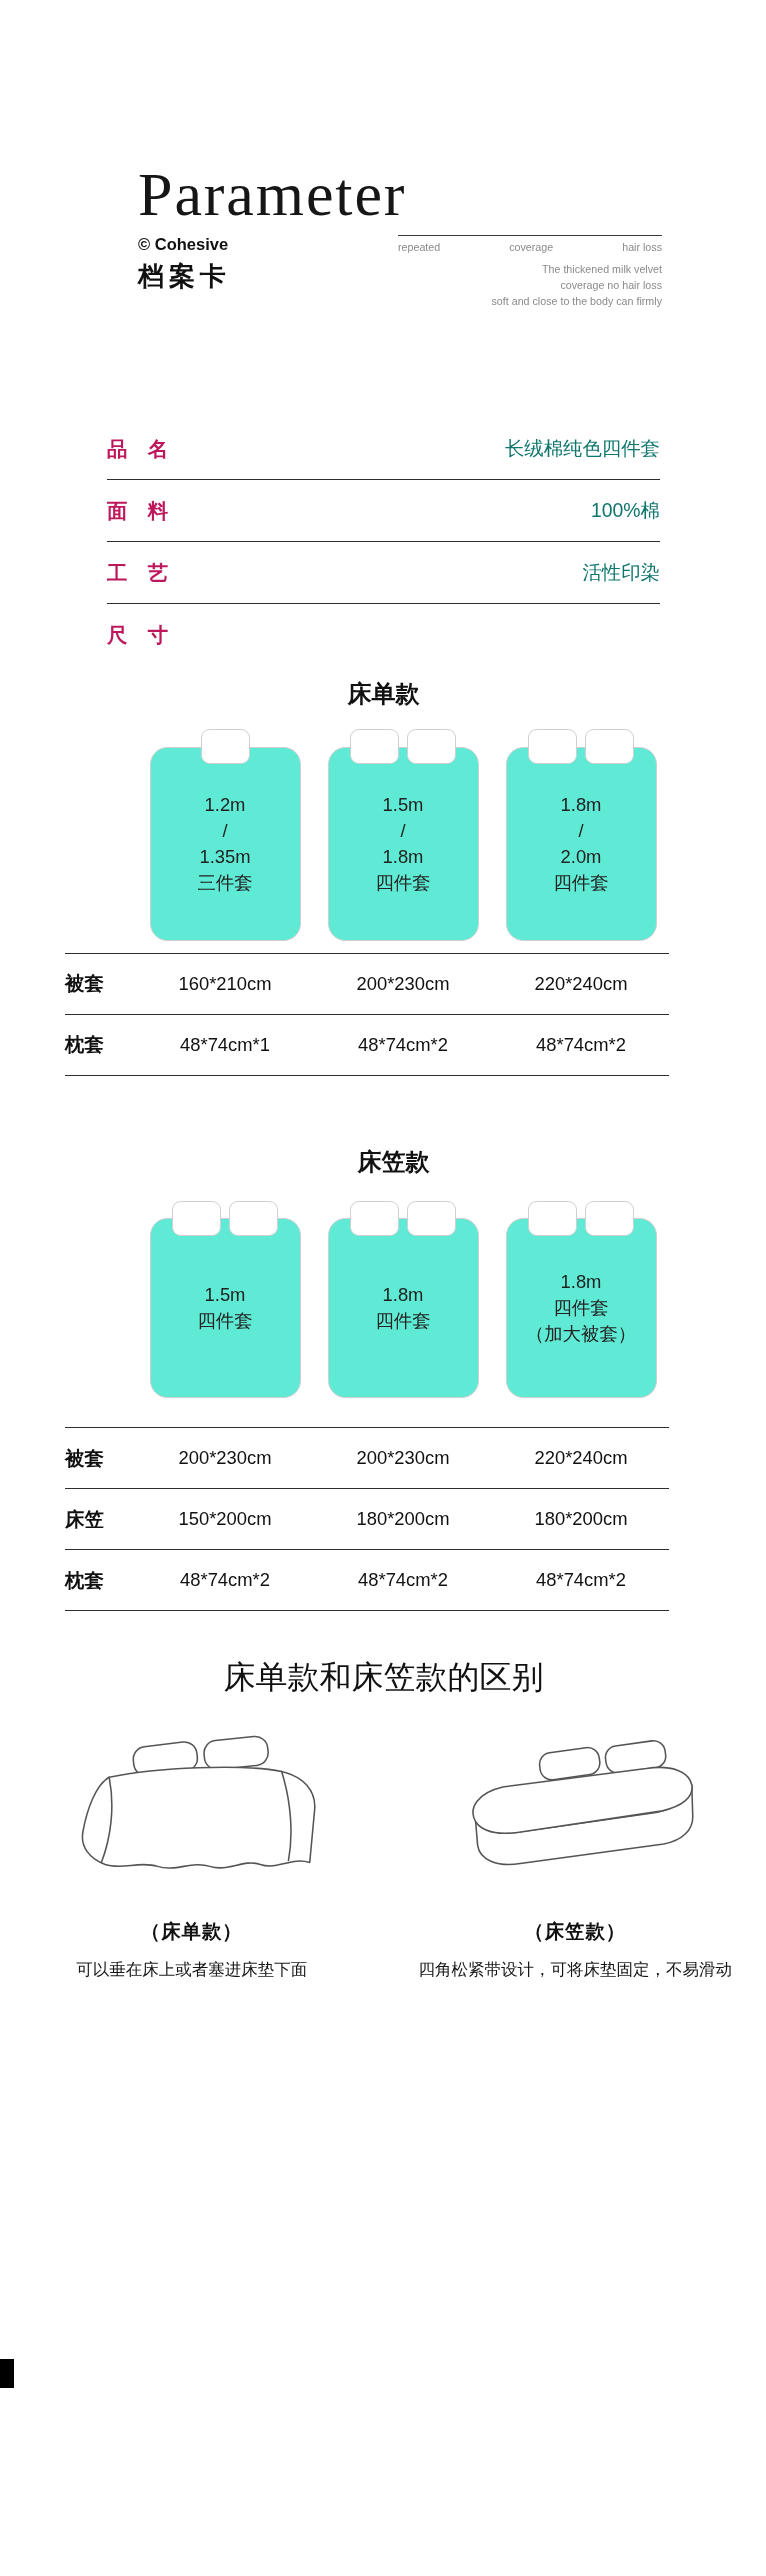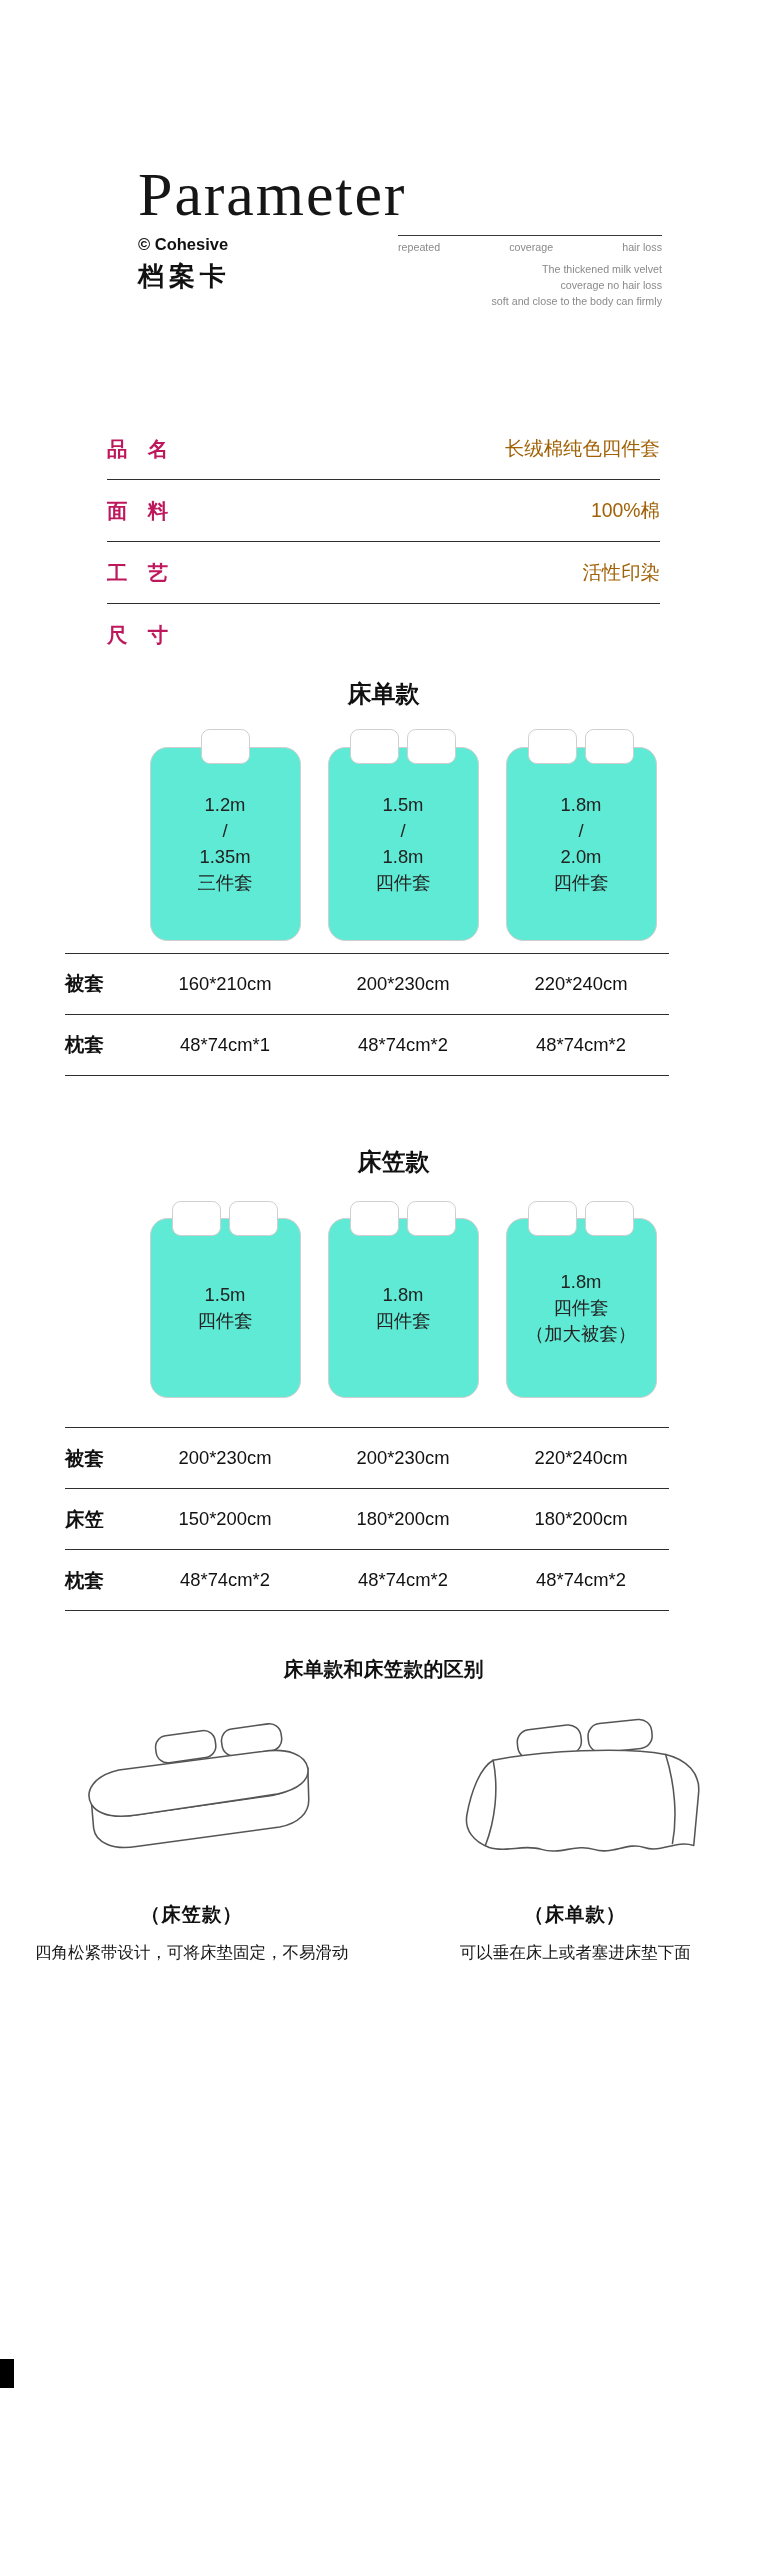--- a/index.html
+++ b/index.html
@@ -33,21 +33,21 @@
   .desc { margin-top:7.8px; text-align:right; font-size:10.7px; line-height:1.5; color:#8a8a8a; }
 
   
   .spec-table { margin:109px 107px 0; }
   .spec-row {
     height:62px; display:flex; align-items:center; justify-content:space-between;
     border-bottom:1px solid #2e2e2e;
   }
   .spec-row:last-child { border-bottom:none; }
   .spec-label { font-size:20.4px; font-weight:700; color:#be185d; }
-  .spec-value { font-size:19.4px; color:#a16207; }
+  .spec-value { font-size:19.4px; color:#0f766e; }
 
   
   .section-title { text-align:center; font-size:24px; font-weight:700; color:#111; }
   .sheet-title { margin-top:11.6px; }
   .fitted-title { margin-top:70px;margin-left:20px; }
 
   .beds { display:grid; grid-template-columns:71px 178px 178px 178px; margin:19.4px 98px 0 65px; }
   .fitted-beds { margin-top:23px; }
   .bed-cell { display:flex; justify-content:center; }
   .bed { position:relative; width:151px; padding-top:17.5px; }
@@ -70,21 +70,21 @@
   .size-label { font-size:19.4px; font-weight:700; color:#111; }
   .size-value { font-size:18.4px; text-align:center; color:#111; }
 
   
   .washing { margin-top:68px; text-align:center; }
   .washing-title { font-size:22px; font-weight:700; color:#111; }
   .washing-lines { margin-top:11.6px; font-size:18.4px; line-height:2.12; color:#161616; }
 
   
   .difference { margin-top:45px; }
-  .diff-title { font-size:20px; font-weight:700; text-align:center; color:#111; }
+  .diff-title { font-size:32px; font-weight:400; text-align:center; color:#111; }
   .diff-grid { display:grid; grid-template-columns:1fr 1fr; margin-top:21.4px; }
   .diff-item { text-align:center; }
   .diff-svg { display:block; margin:0 auto; }
   .diff-caption { margin-top:7.8px; font-size:19.4px; font-weight:700; letter-spacing:1px; color:#111; }
   .diff-note { margin-top:13.6px; font-size:16.5px; color:#161616; }
 
   .edge-mark { position:absolute; left:0; top:2359px; width:13.6px; height:29px; background:#000; }
 </style>
 </head>
 <body>
@@ -269,53 +269,53 @@
       <div class="size-value">48*74cm*2</div>
       <div class="size-value">48*74cm*2</div>
       <div class="size-value">48*74cm*2</div>
     </div>
   </div>
 
 
   <div class="difference">
     <div class="diff-title">床单款和床笠款的区别</div>
     <div class="diff-grid">
-
-      <div class="diff-item">
-        <svg class="diff-svg" width="301" height="189" viewBox="0 0 310 195">
-          <g fill="#ffffff" stroke="#555555" stroke-width="1.6" stroke-linejoin="round" stroke-linecap="round">
-            <rect x="118" y="30" width="62" height="28" rx="12" transform="rotate(-8 149 44)"></rect>
-            <rect x="186" y="23" width="62" height="28" rx="12" transform="rotate(-8 217 37)"></rect>
-            <path d="M52,104 L54,128 C56,143 74,151 98,147 L246,127
-                     C266,123 276,112 276,99 L275,66
-                     C273,80 259,90 240,94 L100,114 C77,118 60,114 52,104 Z"></path>
-            <path d="M52,104 C44,90 54,74 80,68 L228,49 C254,45 272,52 275,66
-                     C277,78 266,88 243,93 L102,114 C78,118 60,116 52,104 Z"></path>
-          </g>
-        </svg>
-        <div class="diff-caption">（床笠款）</div>
-        <div class="diff-note">四角松紧带设计，可将床垫固定，不易滑动</div>
-      </div>
 
       <div class="diff-item">
         <svg class="diff-svg" width="301" height="189" viewBox="0 0 310 195">
           <g fill="#ffffff" stroke="#555555" stroke-width="1.6" stroke-linejoin="round" stroke-linecap="round">
             <rect x="95" y="24" width="66" height="30" rx="13" transform="rotate(-7 128 39)"></rect>
             <rect x="168" y="18" width="66" height="30" rx="13" transform="rotate(-6 201 33)"></rect>
             <path d="M70,58 C120,48 205,44 248,52 C270,57 284,72 282,92 L277,146
                      C258,140 244,154 226,148 C208,142 193,156 174,150
                      C155,144 139,156 120,150 C101,144 84,154 66,148
                      C50,142 40,130 43,114 C47,92 56,66 70,58 Z"></path>
             <path d="M70,58 C76,88 72,120 62,146" fill="none"></path>
             <path d="M248,52 C258,84 260,118 255,144" fill="none"></path>
           </g>
         </svg>
         <div class="diff-caption">（床单款）</div>
         <div class="diff-note">可以垂在床上或者塞进床垫下面</div>
       </div>
 
+      <div class="diff-item">
+        <svg class="diff-svg" width="301" height="189" viewBox="0 0 310 195">
+          <g fill="#ffffff" stroke="#555555" stroke-width="1.6" stroke-linejoin="round" stroke-linecap="round">
+            <rect x="118" y="30" width="62" height="28" rx="12" transform="rotate(-8 149 44)"></rect>
+            <rect x="186" y="23" width="62" height="28" rx="12" transform="rotate(-8 217 37)"></rect>
+            <path d="M52,104 L54,128 C56,143 74,151 98,147 L246,127
+                     C266,123 276,112 276,99 L275,66
+                     C273,80 259,90 240,94 L100,114 C77,118 60,114 52,104 Z"></path>
+            <path d="M52,104 C44,90 54,74 80,68 L228,49 C254,45 272,52 275,66
+                     C277,78 266,88 243,93 L102,114 C78,118 60,116 52,104 Z"></path>
+          </g>
+        </svg>
+        <div class="diff-caption">（床笠款）</div>
+        <div class="diff-note">四角松紧带设计，可将床垫固定，不易滑动</div>
+      </div>
+
     </div>
   </div>
 
   <div class="edge-mark"></div>
 
 </div>
 
 
 </body></html>

